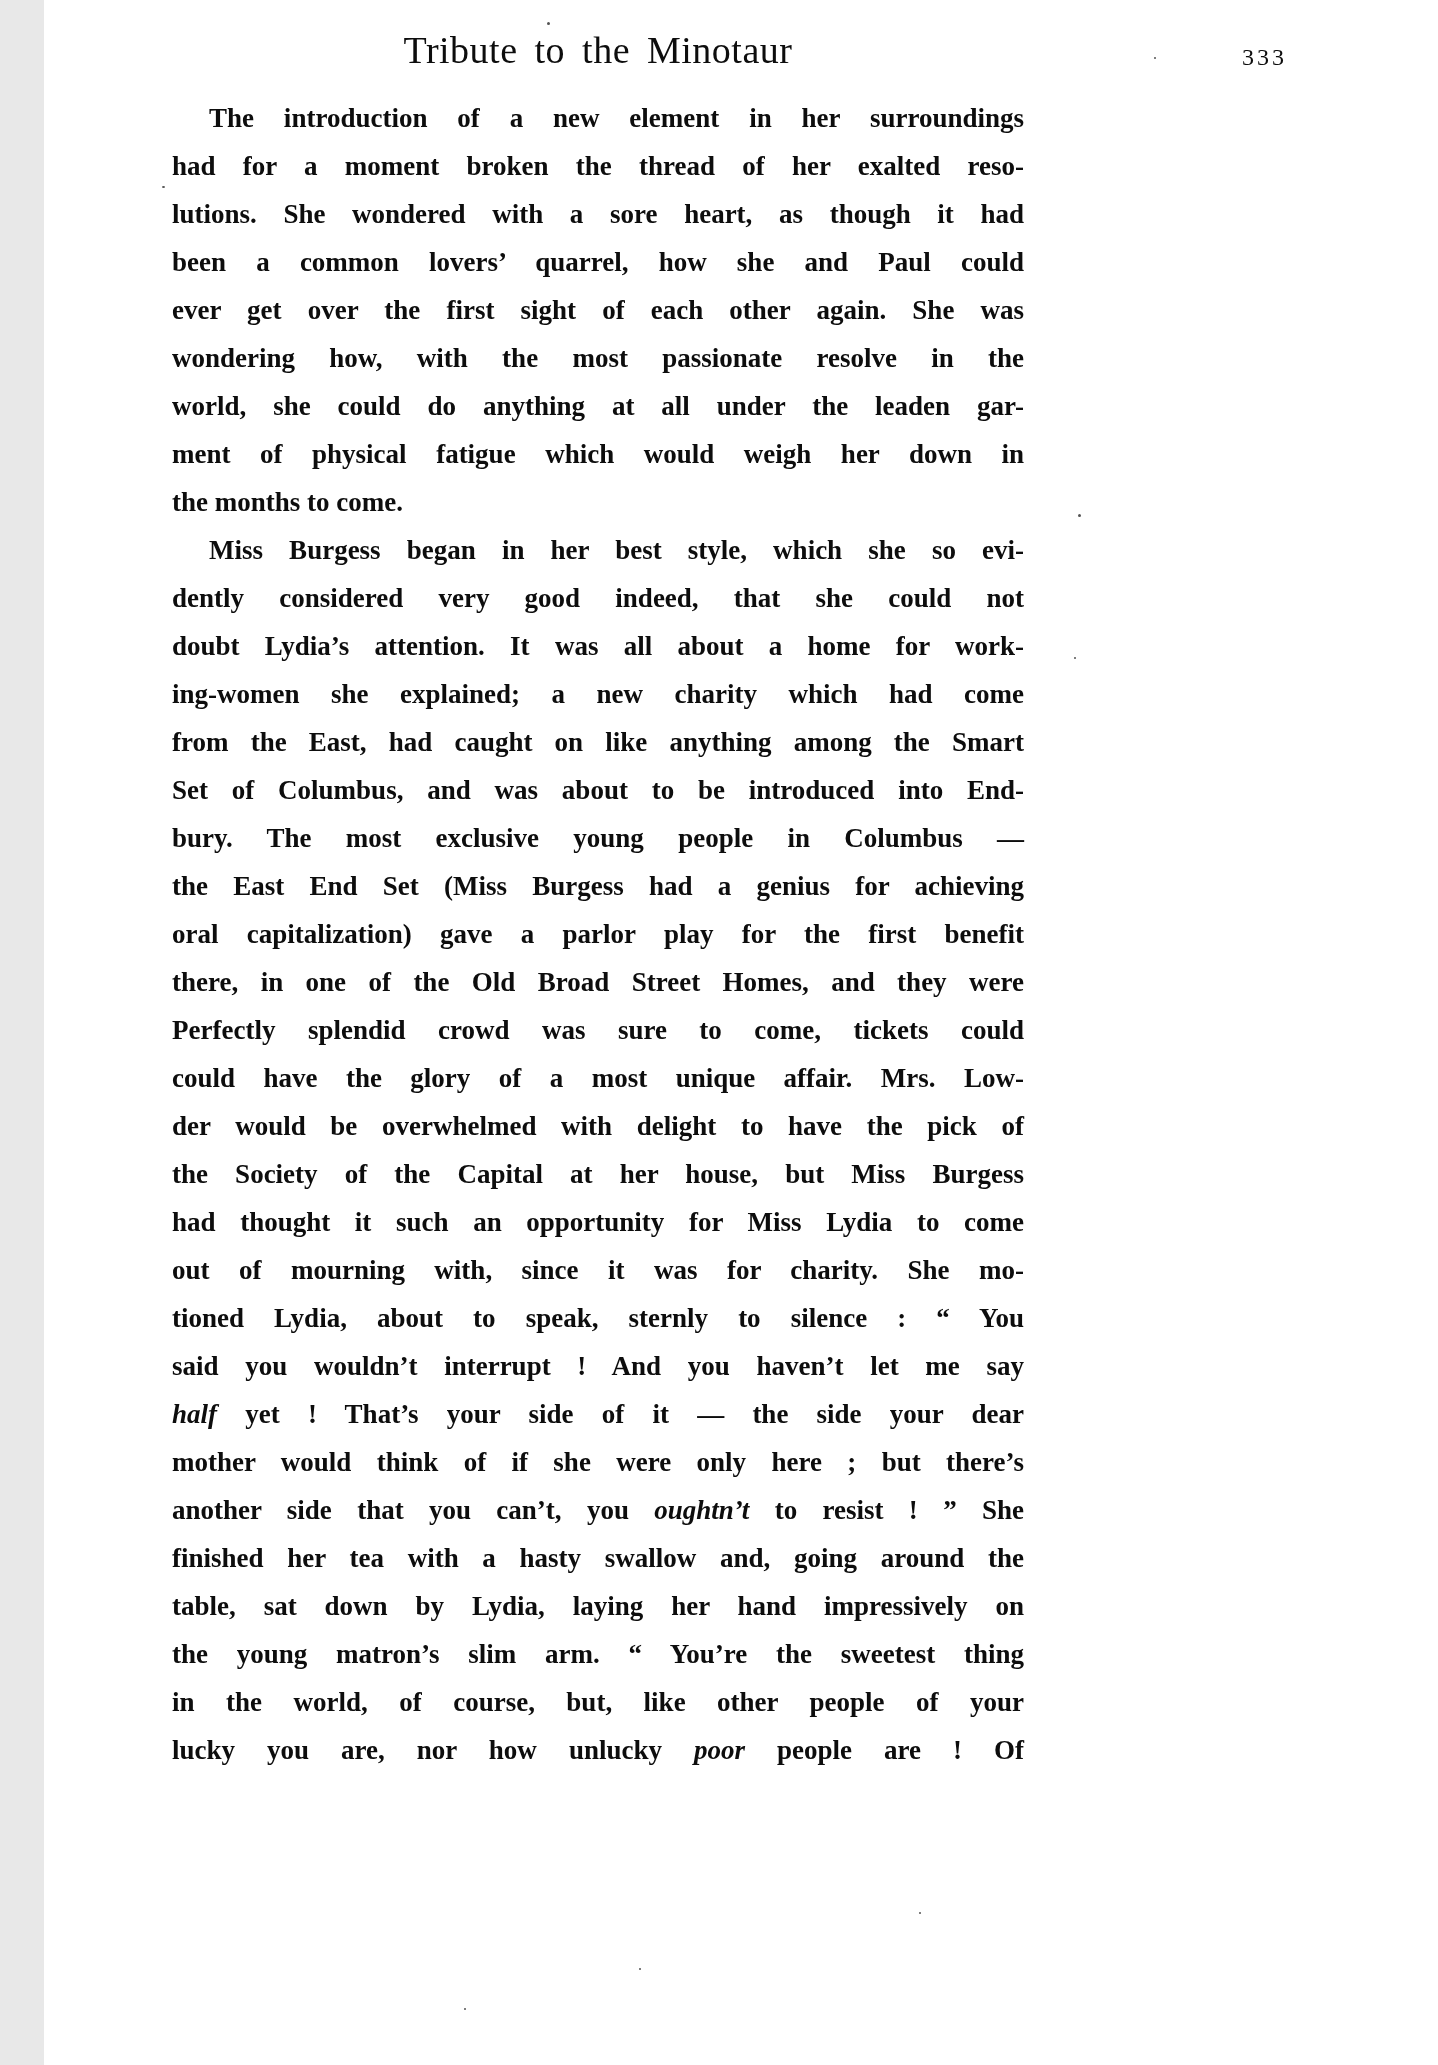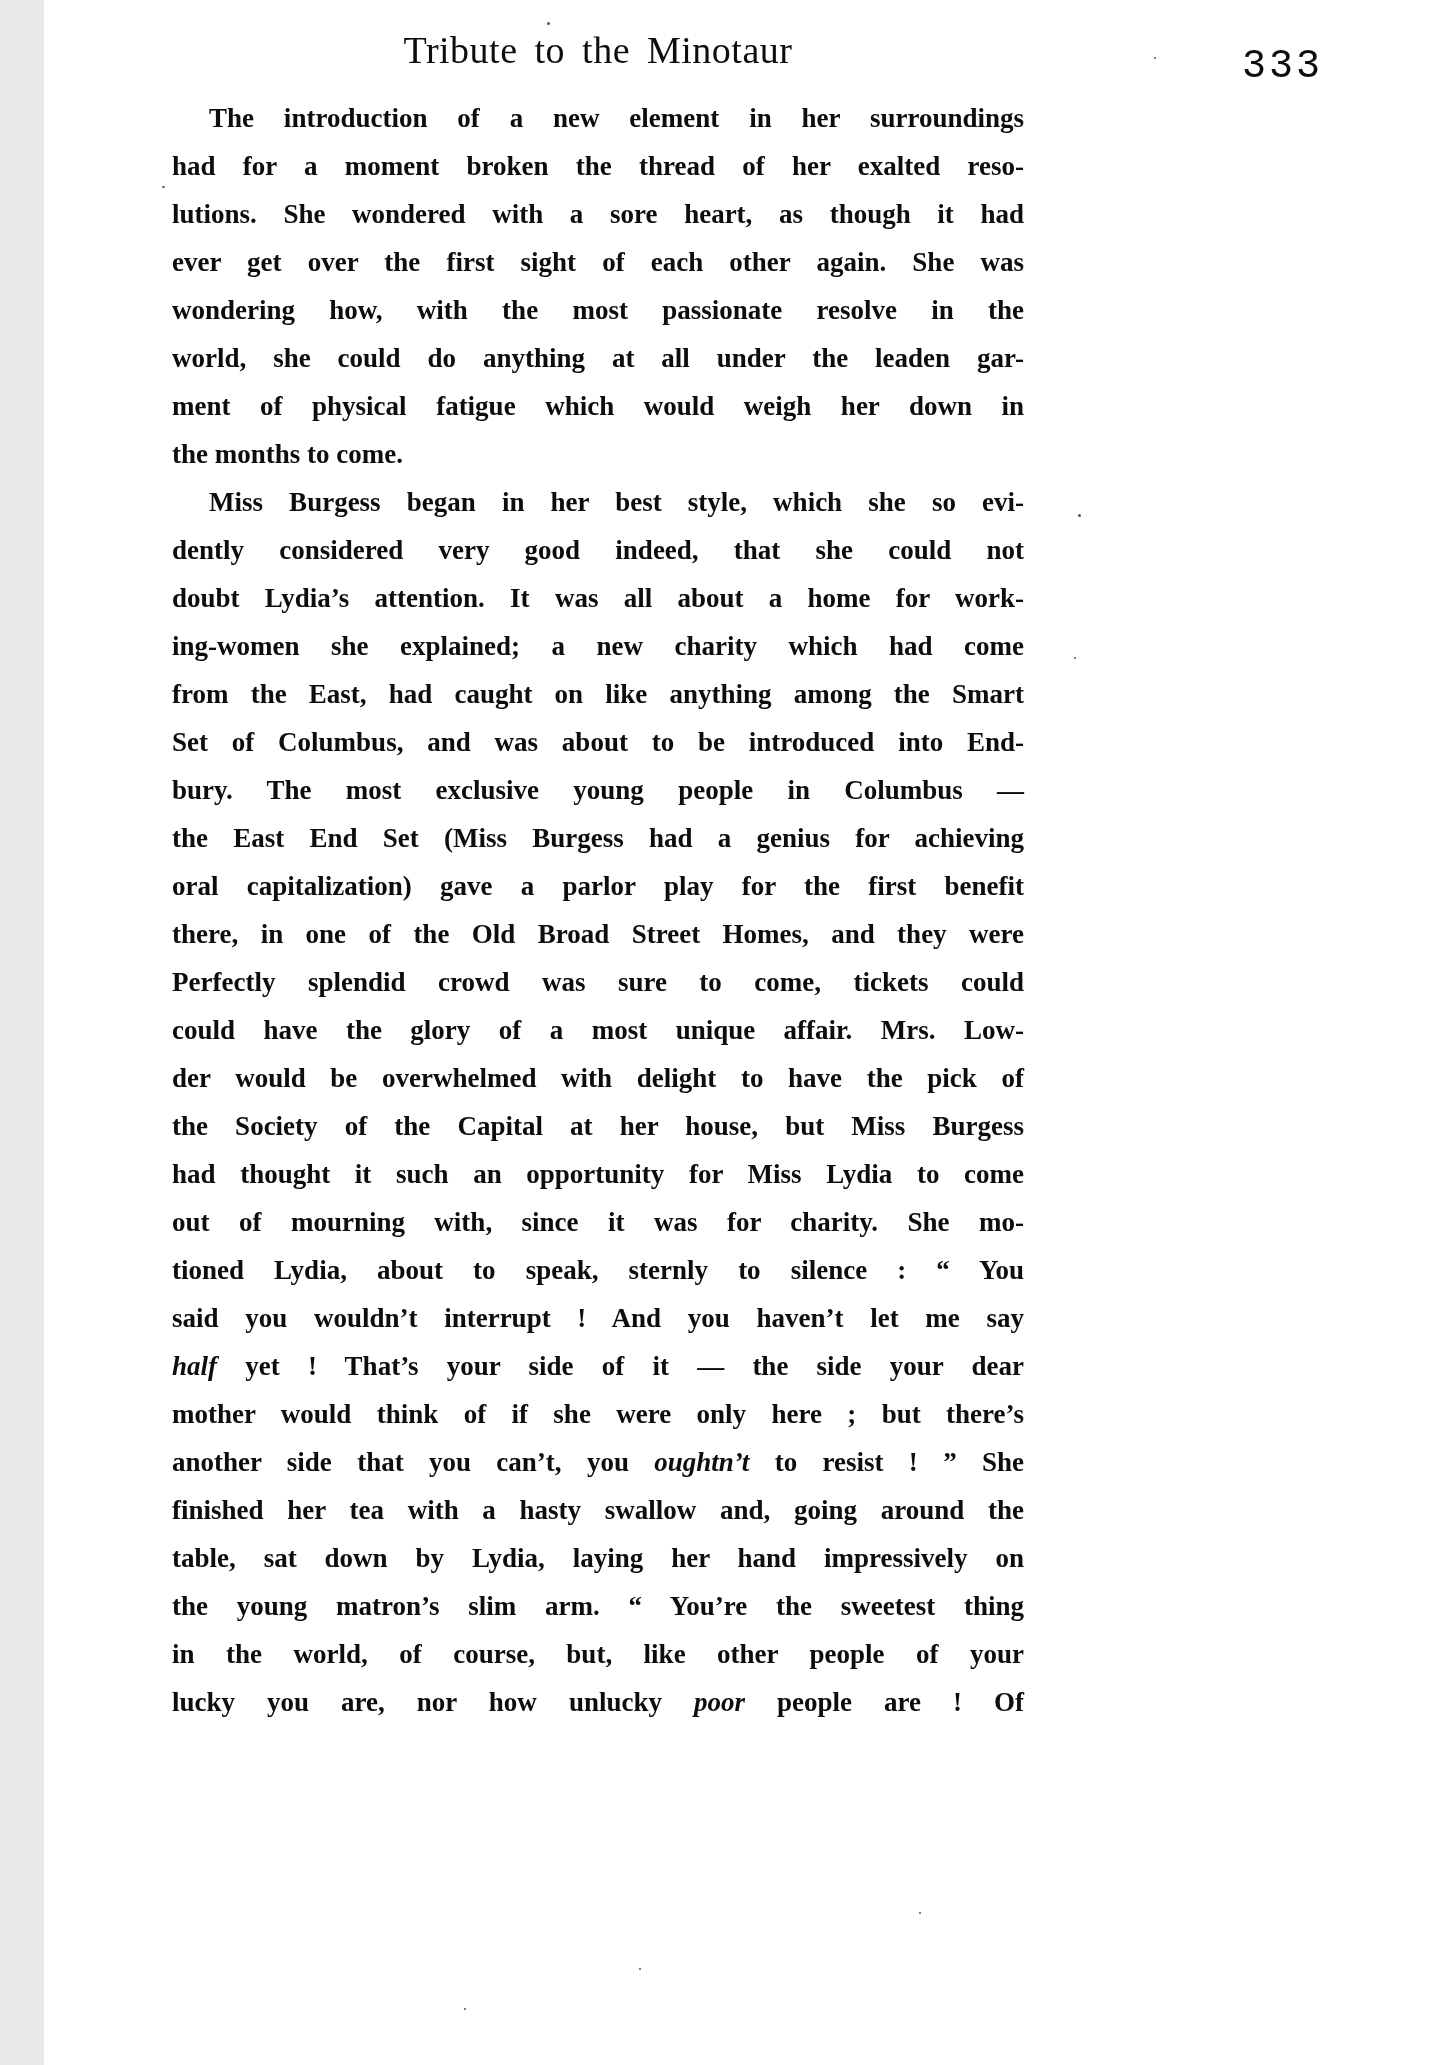--- a/index.html
+++ b/index.html
@@ -26,23 +26,22 @@
     font-size: 38px;
     line-height: 1.3;
     word-spacing: 7px;
     letter-spacing: 0.5px;
     white-space: nowrap;
   }
   .page-number {
     position: absolute;
     left: 1198px;
     top: 44px;
-    font-size: 40px;
+    font-size: 24px;
     letter-spacing: 3px;
-    font-family: Liberation Mono, monospace;
   }
   .body-text {
     position: absolute;
     left: 128px;
     top: 94px;
     width: 852px;
     font-size: 27px;
     line-height: 48px;
   }
   .paragraph { margin: 0; font-weight: bold; }
@@ -73,20 +72,21 @@
 
 <div class="page">
   <div class="page-title">Tribute to the Minotaur</div>
   <div class="page-number">333</div>
 
   <div class="body-text" id="body-text">
       <div class="paragraph">
         <div class="line indent">The introduction of a new element in her surroundings</div>
         <div class="line">had for a moment broken the thread of her exalted reso-</div>
         <div class="line">lutions.  She wondered with a sore heart, as though it had</div>
+        <div class="line">been a common lovers’ quarrel, how she and Paul could</div>
         <div class="line">ever get over the first sight of each other again.  She was</div>
         <div class="line">wondering how, with the most passionate resolve in the</div>
         <div class="line">world, she could do anything at all under the leaden gar-</div>
         <div class="line">ment of physical fatigue which would weigh her down in</div>
         <div class="line no-just">the months to come.</div>
       </div>
       <div class="paragraph">
         <div class="line indent">Miss Burgess began in her best style, which she so evi-</div>
         <div class="line">dently considered very good indeed, that she could not</div>
         <div class="line">doubt Lydia’s attention.  It was all about a home for work-</div>

